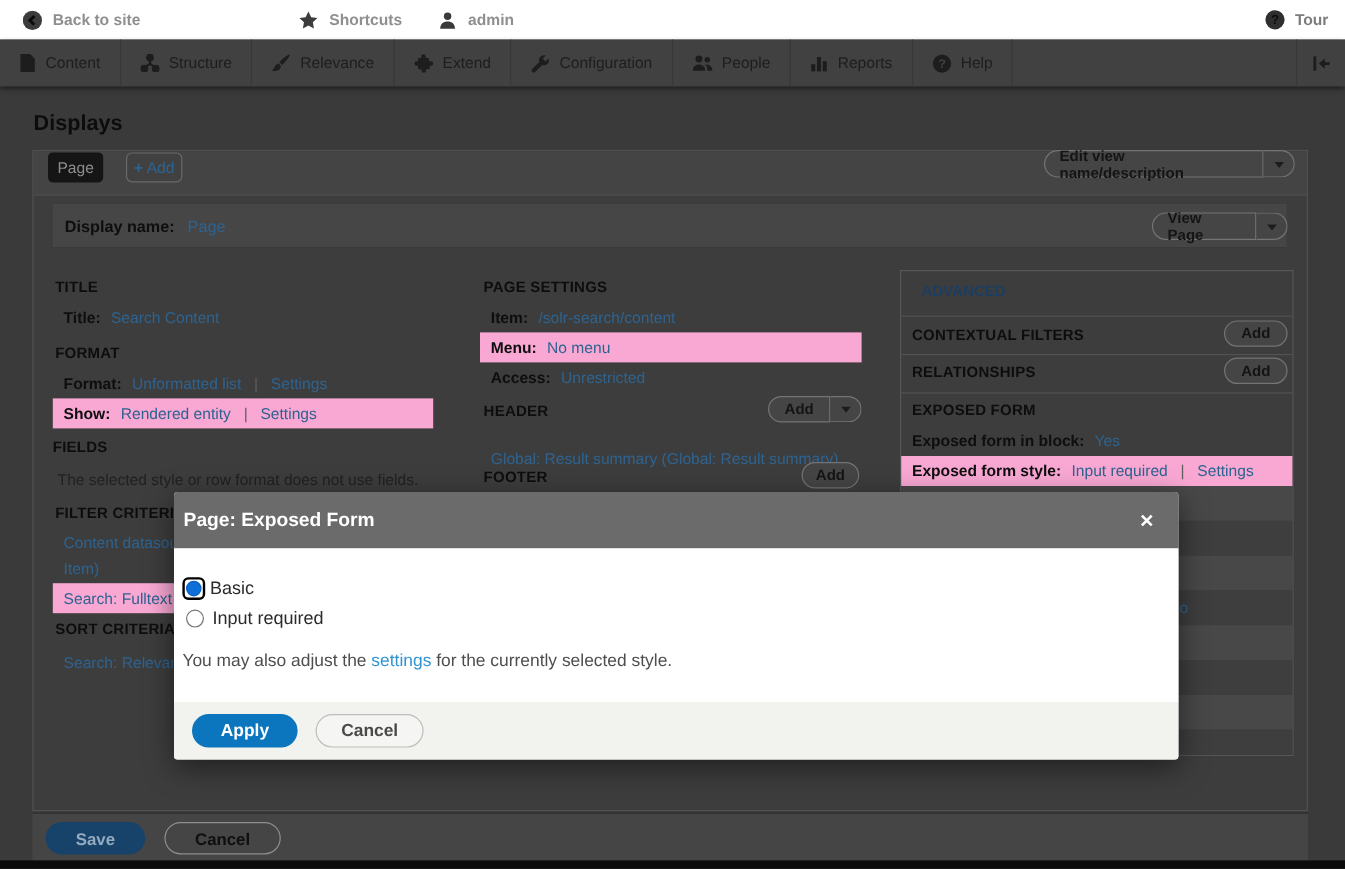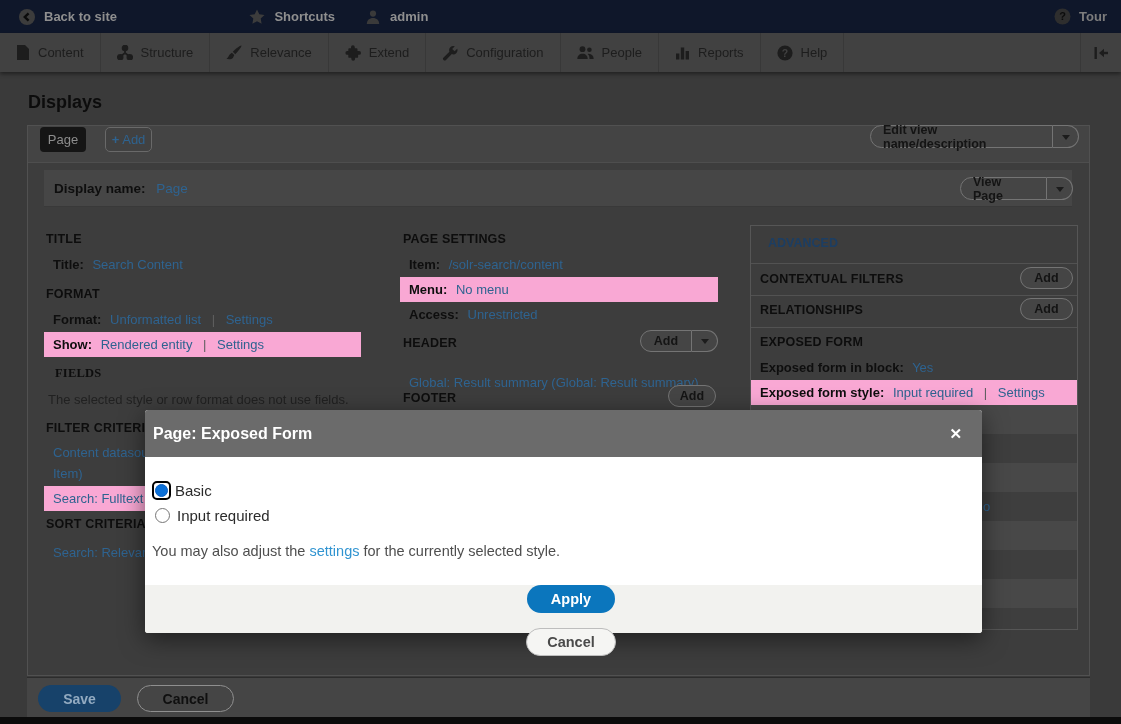--- a/index.html
+++ b/index.html
@@ -1,20 +1,20 @@
 <!DOCTYPE html>
 <html><head>
 <meta charset="utf-8">
 <style>
   html,body{margin:0;padding:0;background:#000;}
   #screen{position:relative;width:1121px;height:724px;overflow:hidden;
           background:#3a3a3a;font-family:"Liberation Sans",sans-serif;
           -webkit-font-smoothing:antialiased;}
   
-  .tb1{position:absolute;top:0;left:0;right:0;height:33px;background:#0f172a;
+  .tb1{position:absolute;top:0;left:0;right:0;height:33px;background:#ffffff;
        display:flex;align-items:stretch;padding-left:4px;z-index:5;}
   .tb1-item{display:flex;align-items:center;gap:9px;padding:0 15px;
             color:#8f8f8f;font-size:13px;font-weight:bold;cursor:pointer;}
   .tb1-item.active{background:#1f1f1f;margin-top:46px;}
   .tb1-right{margin-left:auto;display:flex;align-items:center;gap:8px;
              padding:0 14px;color:#7c7c7c;font-size:13px;font-weight:bold;cursor:pointer;}
   
   .tb2{position:absolute;top:33px;left:0;right:0;height:39px;background:#414141;
        display:flex;align-items:stretch;z-index:5;box-shadow:0 2px 4px rgba(0,0,0,.45);}
   .tb2-item{display:flex;align-items:center;gap:8px;padding:0 16px;
@@ -85,21 +85,21 @@
           font-size:15px;color:#2b2b2b;}
   .opt{display:flex;align-items:center;margin-bottom:5px;cursor:pointer;}
   .focus-ring{border:2px solid #000;border-radius:5px;padding:1px;display:inline-flex;margin-right:4px;}
   .radio-sel{width:13px;height:13px;border-radius:50%;background:#0b70d8;border:1px solid #0a5fc2;
              box-sizing:border-box;}
   .radio{width:15px;height:15px;border:1px solid #767676;border-radius:50%;background:#fff;
          margin:3px 7px 3px 3px;box-sizing:border-box;}
   .m-note{margin-top:17px;font-size:14.5px;color:#4e4e4e;}
   .m-note .blk{color:#3094d1;cursor:pointer;}
   .m-foot{position:absolute;left:0;right:0;bottom:0;height:48px;background:#f2f2ef;
-          border-radius:0 0 3px 3px;display:flex;align-items:center;padding-left:15px;gap:15px;flex-direction:column;}
+          border-radius:0 0 3px 3px;display:flex;align-items:center;padding-left:15px;gap:15px;}
   .btn-apply{background:#0b76bd;color:#fff;font-weight:bold;font-size:14.5px;border:none;
              border-radius:15px;padding:6px 24px;cursor:pointer;}
   .btn-mcancel{background:#f5f5f3;color:#4a4a4a;font-weight:bold;font-size:14.5px;
                border:1px solid #bdbdbd;border-radius:15px;padding:5px 20px;cursor:pointer;}
   svg{display:block;}
 </style>
 </head>
 <body>
 
 <div id="screen">
@@ -294,21 +294,21 @@
     <span class="pipe">|</span>
     <span class="lk">Settings</span>
   </div>
   <div class="col-row shaded" style="left:44px;top:332px;width:317px;">
     <span class="lbl">Show:</span>
     <span class="lk">Rendered entity</span>
     <span class="pipe">|</span>
     <span class="lk">Settings</span>
   </div>
 
-  <div class="sect-h" style="left:55px;top:366px;font-family:Liberation Serif, serif;">FIELDS</div>
+  <div class="sect-h" style="left:44px;top:366px;">FIELDS</div>
   <div class="col-row" style="left:44px;top:387px;width:320px;padding-left:4px;">
     <span class="note">The selected style or row format does not use fields.</span>
   </div>
 
   <div class="sect-h" style="left:46px;top:421px;">FILTER CRITERIA</div>
   <div class="col-row" style="left:44px;top:442px;width:317px;height:22px;line-height:22px;">
     <span class="lk">Content datasource: Content (Content</span>
   </div>
   <div class="col-row" style="left:44px;top:463px;width:317px;height:22px;line-height:22px;">
     <span class="lk">Item)</span>

